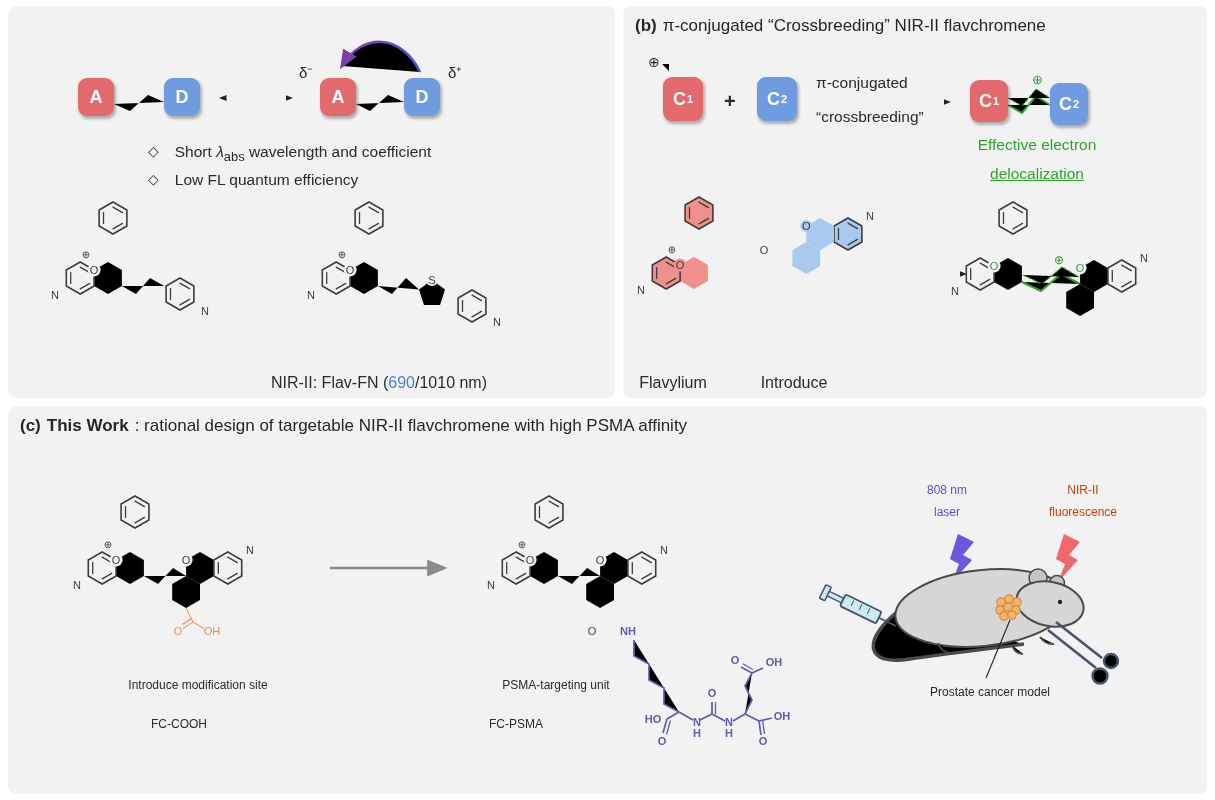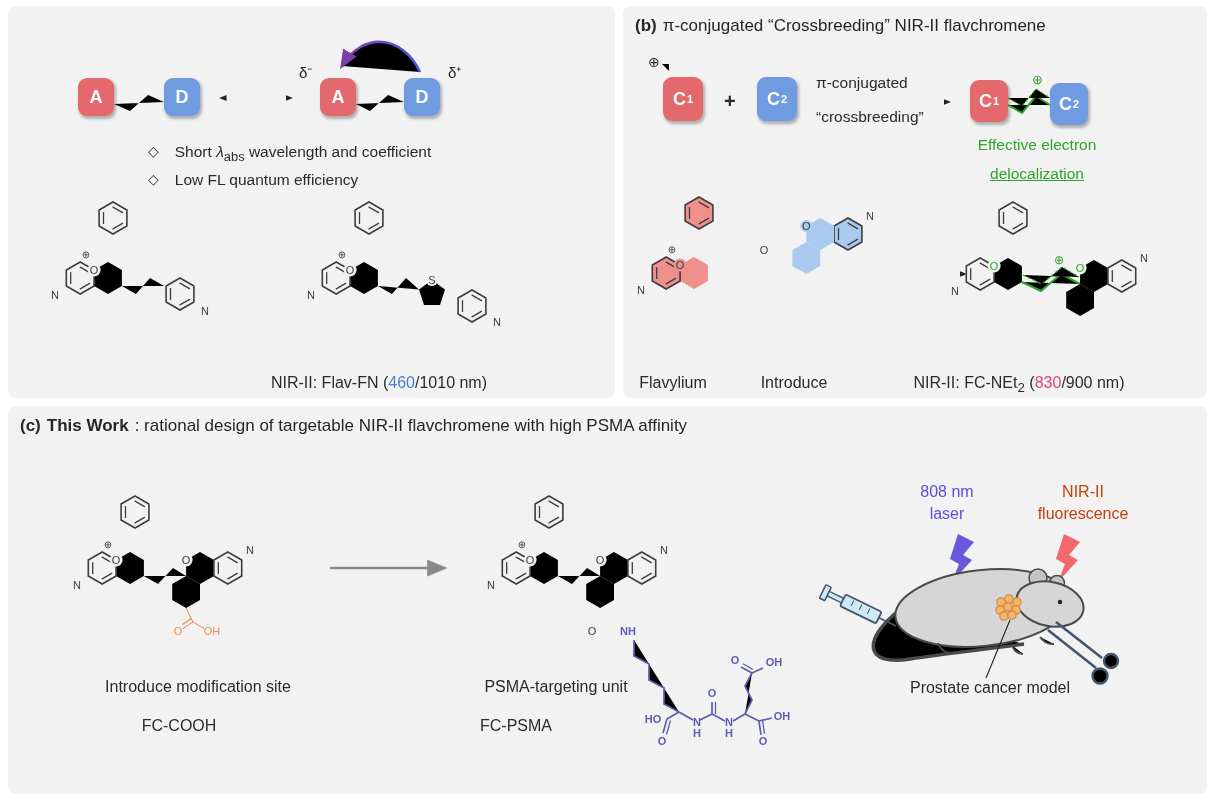--- a/index.html
+++ b/index.html
@@ -20,21 +20,21 @@
   .delta{position:absolute;font-size:15px;color:#222;}
   .bullet{position:absolute;display:flex;gap:16px;font-size:15.5px;color:#2a2a2a;}
   .bullet .dia{font-size:14px;}
   .cap{position:absolute;font-size:16px;color:#2b2b2b;text-align:center;white-space:nowrap;}
   .num-blue{color:#4a7fd4;} .num-pink{color:#e0457b;}
   .plus-sign{position:absolute;font-size:20px;color:#2a2a2a;font-weight:bold;}
   .rxn-label{position:absolute;font-size:15.5px;color:#2a2a2a;text-align:left;}
   .grn-text{position:absolute;font-size:15.5px;color:#2aa52a;text-align:center;white-space:nowrap;}
   .counter-ion{position:absolute;font-size:14px;color:#2a2a2a;}
   .org-text{color:#ef8b4e;} .psb-text{color:#5c5cb0;}
-  .lab16{position:absolute;font-size:16px;text-align:center;white-space:nowrap;color:#2b2b2b;}
+  .lab16{position:absolute;font-size:12px;text-align:center;white-space:nowrap;color:#2b2b2b;}
   .laser{color:#5a4fd8;} .fluor{color:#c2410c;}
   
   svg .sk line, svg .sk polyline, svg .sk polygon, svg .sk path, svg use{
       stroke:#3d3d3d;stroke-width:1.6;fill:none;stroke-linecap:round;}
   svg .dbl{stroke-width:1.3;}
   svg text.at{font-family:"Liberation Sans",sans-serif;font-size:11px;fill:#3d3d3d;
       text-anchor:middle;stroke:none;}
   svg text.op{font-size:10px;fill:#3d3d3d;text-anchor:middle;stroke:none;}
   svg circle.bg{fill:#f2f2f2;stroke:none;}
   svg .grn{stroke:#2aa52a;} svg text.grnt{fill:#2aa52a;stroke:none;}
@@ -160,21 +160,21 @@
     <div class="delta" style="left:440px;top:56px;">δ⁺</div>
     <div class="bullet" style="left:140px;top:137px;">
       <span class="dia">◇</span>
       <span><span>Short </span><i>λ</i><sub>abs</sub><span> wavelength and coefficient</span></span>
     </div>
     <div class="bullet" style="left:140px;top:165px;">
       <span class="dia">◇</span>
       <span>Low FL quantum efficiency</span>
     </div>
     <div class="cap" style="left:251px;top:368px;width:240px;">
-      <span>NIR-II: Flav-FN (</span><span class="num-blue">460</span><span>/1010 nm)</span>
+      <span>NIR-II: Flav-FN (</span><span class="num-blue">690</span><span>/1010 nm)</span>
     </div>
   </div>
 
   <div class="panel" id="panelB">
     <svg class="labsvg sk" width="584" height="392" viewBox="0 0 584 392">
       <defs>
         <marker id="mA2" markerWidth="9" markerHeight="8" refX="6.5" refY="3" orient="auto">
             <path d="M0,0 L7.5,3 L0,6 Z" fill="#222" stroke="none"></path>
           </marker>
       </defs>
@@ -278,23 +278,20 @@
         <sub>1</sub>
       </div>
     <div class="chip blue" style="left:427px;top:77px;width:38px;height:42px;">
         <span>C</span>
         <sub>2</sub>
       </div>
     <div class="grn-text" style="left:334px;top:130px;width:160px;">Effective electron</div>
     <div class="grn-text" style="left:334px;top:159px;width:160px;text-decoration:underline;">delocalization</div>
     <div class="cap" style="left:0px;top:368px;width:100px;">Flavylium</div>
     <div class="cap" style="left:111px;top:368px;width:120px;">Introduce</div>
-    <div class="cap" style="left:276px;top:368px;width:240px;">
-      <span>NIR-II: FC-NEt</span><sub>2</sub><span> (</span><span class="num-pink">830</span><span>/900 nm)</span>
-    </div>
   </div>
 
   <div class="panel" id="panelC">
     <svg class="labsvg sk" width="1199" height="388" viewBox="0 0 1199 388">
       <defs>
         <marker id="mG3" markerWidth="10" markerHeight="9" refX="7" refY="3.5" orient="auto">
             <path d="M0,0 L8.5,3.5 L0,7 Z" fill="#8a8a8a" stroke="none"></path>
           </marker>
       </defs>
 
@@ -451,16 +448,16 @@
       <b>(c)</b><b>This Work</b><span>: rational design of targetable NIR-II flavchromene with high PSMA affinity</span>
     </div>
     <div class="lab16 org-text" style="left:60px;top:272px;width:260px;">Introduce modification site</div>
     <div class="lab16" style="left:91px;top:311px;width:160px;">FC-COOH</div>
     <div class="lab16 psb-text" style="left:448px;top:272px;width:200px;">PSMA-targeting unit</div>
     <div class="lab16" style="left:428px;top:311px;width:160px;">FC-PSMA</div>
     <div class="lab16 laser" style="left:879px;top:77px;width:120px;">808 nm</div>
     <div class="lab16 laser" style="left:879px;top:99px;width:120px;">laser</div>
     <div class="lab16 fluor" style="left:1005px;top:77px;width:140px;">NIR-II</div>
     <div class="lab16 fluor" style="left:1005px;top:99px;width:140px;">fluorescence</div>
-    <div class="lab16" style="left:872px;top:273px;width:220px;">Prostate cancer model</div>
+    <div class="lab16" style="left:872px;top:279px;width:220px;">Prostate cancer model</div>
   </div>
 
 </div>
 
 </body></html>

